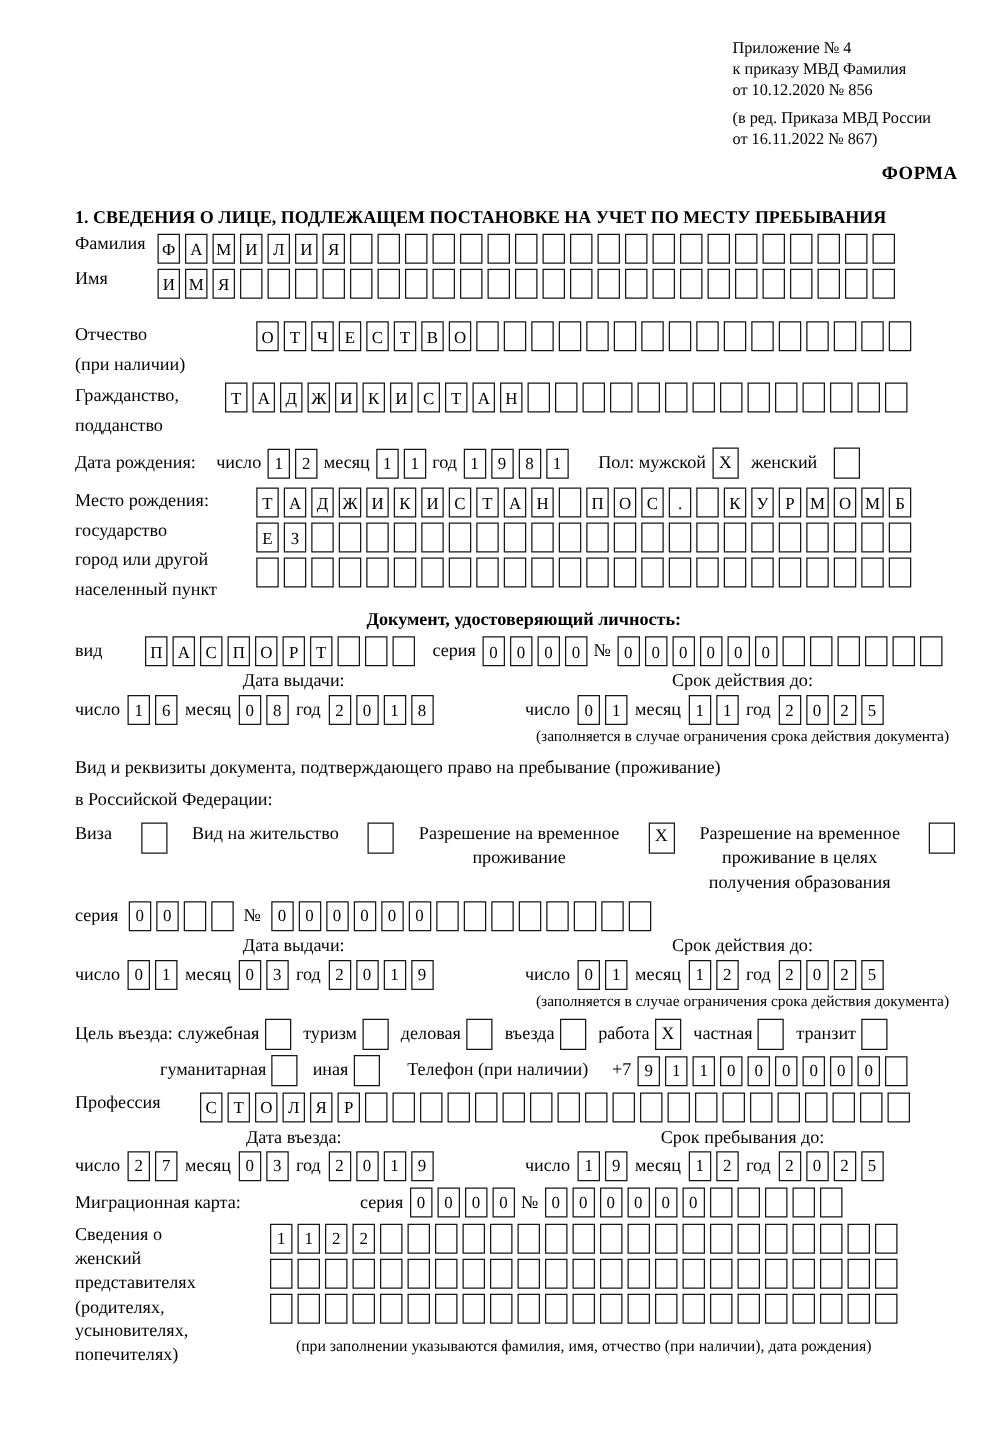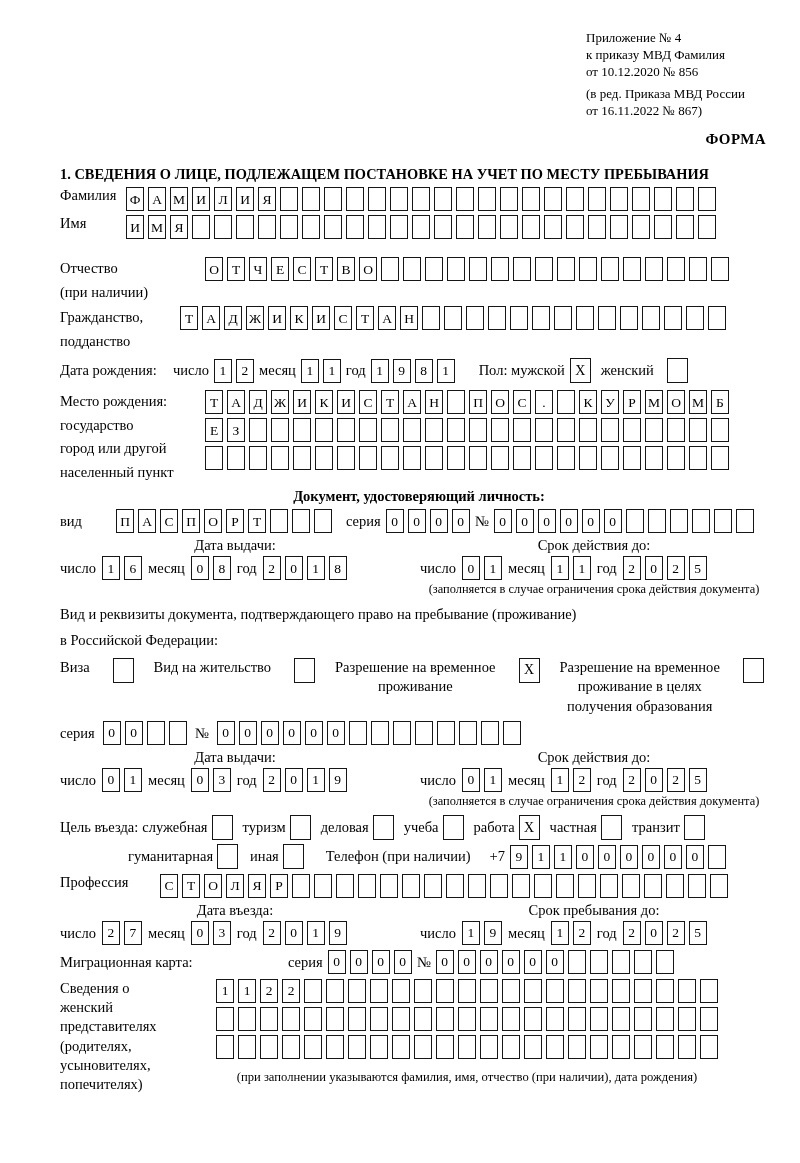--- a/index.html
+++ b/index.html
@@ -508,21 +508,21 @@
   </div>
 
   <div class="row ac" style="margin-top:6px">
     <span class="lab">Цель въезда:</span>
     <span class="plab" style="margin-left:4px">служебная</span>
     <span class="cb"></span>
     <span class="plab">туризм</span>
     <span class="cb"></span>
     <span class="plab">деловая</span>
     <span class="cb"></span>
-    <span class="plab">учеба</span>
+    <span class="plab">въезда</span>
     <span class="cb"></span>
     <span class="plab">работа</span>
     <span class="cb">X</span>
     <span class="plab">частная</span>
     <span class="cb"></span>
     <span class="plab">транзит</span>
     <span class="cb"></span>
   </div>
 
   <div class="row ac">

